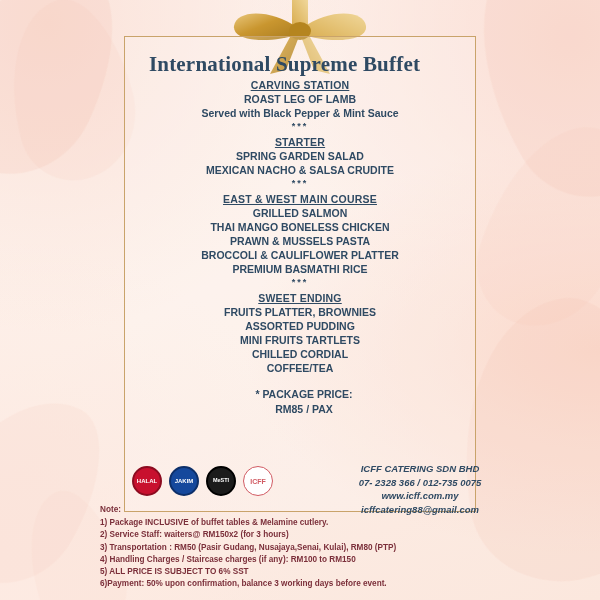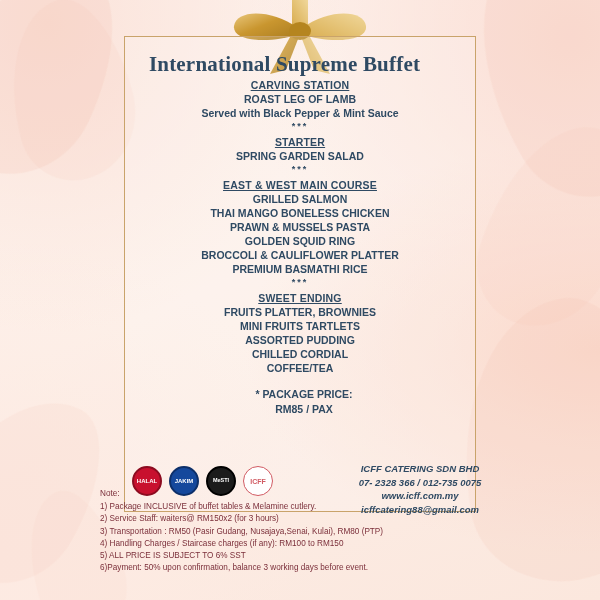--- a/index.html
+++ b/index.html
@@ -148,26 +148,26 @@
     font-weight: bold;
     font-style: italic;
   }
   .contact .company { font-weight: bold; }
   .contact .link { font-weight: bold; }
 
   
   .notes {
     position: absolute;
     left: 100px;
-    top: 488px;
+    top: 504px;
     width: 420px;
     color: #7b2f3a;
     font-size: 8.2px;
     line-height: 12.2px;
-    font-weight: normal;
+    font-weight: bold;
   }
   .notes .note-title { margin-bottom: 1px; }
   .notes .note-line { white-space: nowrap; }
 </style>
 </head>
 <body>
 
 <div class="page">
 
   <div class="leaf l1"></div>
@@ -209,35 +209,35 @@
 
   <div class="menu-body">
 
     <div class="sect-head">CARVING STATION</div>
     <div class="item">ROAST LEG OF LAMB</div>
     <div class="item">Served with Black Pepper &amp; Mint Sauce</div>
     <div class="stars">***</div>
 
     <div class="sect-head">STARTER</div>
     <div class="item">SPRING GARDEN SALAD</div>
+    <div class="item">MEXICAN NACHO &amp; SALSA CRUDITE</div>
     <div class="stars">***</div>
 
     <div class="sect-head">EAST &amp; WEST MAIN COURSE</div>
     <div class="item">GRILLED SALMON</div>
     <div class="item">THAI MANGO BONELESS CHICKEN</div>
     <div class="item">PRAWN &amp; MUSSELS PASTA</div>
-    <div class="item">GOLDEN SQUID RING</div>
     <div class="item">BROCCOLI &amp; CAULIFLOWER PLATTER</div>
     <div class="item">PREMIUM BASMATHI RICE</div>
     <div class="stars">***</div>
 
     <div class="sect-head">SWEET ENDING</div>
     <div class="item">FRUITS PLATTER, BROWNIES</div>
+    <div class="item">ASSORTED PUDDING</div>
     <div class="item">MINI FRUITS TARTLETS</div>
-    <div class="item">ASSORTED PUDDING</div>
     <div class="item">CHILLED CORDIAL</div>
     <div class="item">COFFEE/TEA</div>
 
     <div class="price-block">
       <div>* PACKAGE PRICE:</div>
       <div>RM85 / PAX</div>
     </div>
   </div>
 
   <div class="logos">

